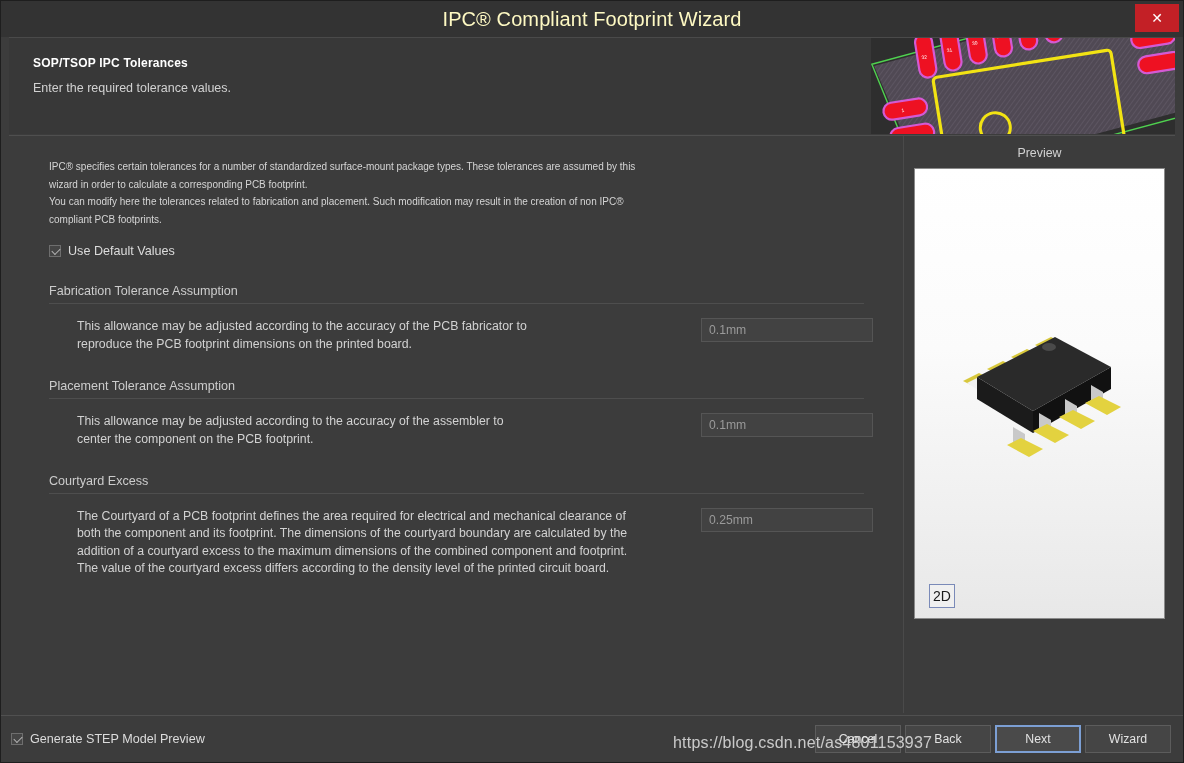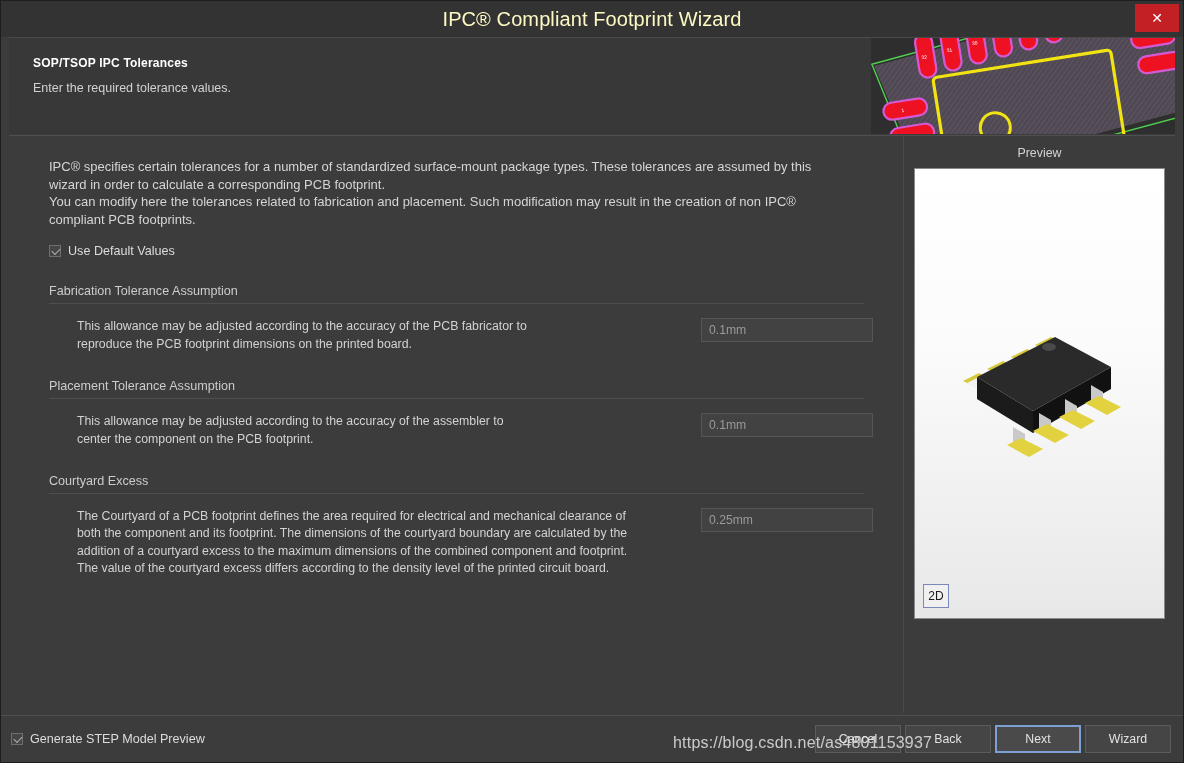--- a/index.html
+++ b/index.html
@@ -71,21 +71,21 @@
     border-top: 1px solid #4f4f4f;
     display: flex;
   }
   .main-pane {
     position: relative;
     width: 895px;
     border-right: 1px solid #4a4a4a;
     padding: 22px 30px 0 40px;
   }
   .intro {
-    color: #d5d5d5; font-size: 13px; line-height: 17.6px;
+    color: #d5d5d5; font-size: 10px; line-height: 17.6px;
     max-width: 765px;
   }
   .intro p { margin: 0; }
 
   .chk-row {
     display: flex; align-items: center;
     margin-top: 16px; cursor: pointer;
   }
   .chk {
     width: 12px; height: 12px;
@@ -147,25 +147,25 @@
     margin-bottom: 8px;
   }
   .preview-box {
     position: relative;
     width: 251px; height: 451px;
     border: 1px solid #8a8a8a;
     background: linear-gradient(180deg,#ffffff 0%, #fbfbfb 40%, #e8e8e8 100%);
     overflow: hidden;
   }
   .btn-2d {
-    position: absolute; left: 8px; bottom: 10px;
+    position: absolute; left: 14px; bottom: 10px;
     width: 26px; height: 24px;
     background: #f0f0f0;
     border: 1px solid #7a8ab8;
-    color: #1a1a1a; font-size: 12px;
+    color: #1a1a1a; font-size: 14px;
     display: flex; align-items: center; justify-content: center;
     cursor: pointer;
   }
   .chip { position: absolute; left: 24px; top: 150px; }
 
   
   .footer {
     position: absolute; left: 0; right: 0; bottom: 0;
     height: 47px;
     background: #3c3c3c;

